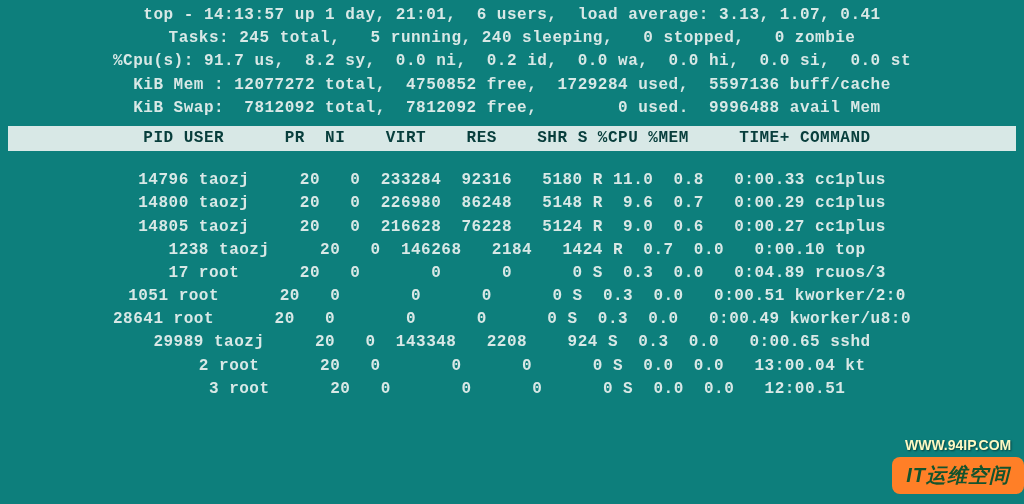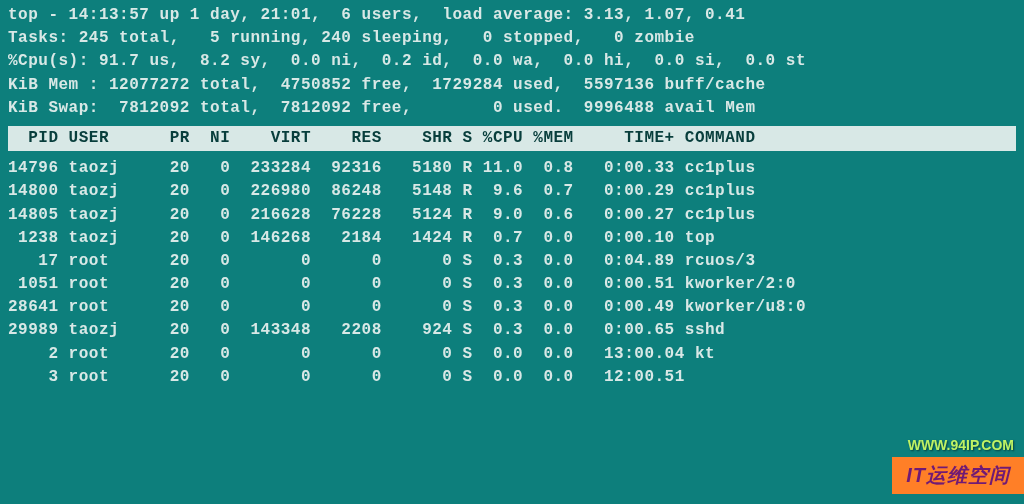--- a/index.html
+++ b/index.html
@@ -1,63 +1,64 @@
 <!DOCTYPE html>
 <html><head>
 <meta charset="utf-8">
 <style>
-  * { margin: 0; padding: 0; box-sizing: border-box; }
+  * { margin: 0; padding: 0; box-sizing: border-box; text-align: center; }
   body {
     background: #0d7f7c;
     font-family: 'Courier New', monospace;
     font-size: 16px;
     font-weight: bold;
     color: #d8e8e6;
     width: 1024px;
     height: 504px;
     overflow: hidden;
     padding: 4px 8px;
     line-height: 1.45;
     letter-spacing: 0.5px;
   }
   .summary-line { white-space: pre; }
   .header-row {
     background: #d8e8e6;
     color: #083e3c;
     white-space: pre;
     margin-top: 6px;
-    margin-bottom: 6px;
+    margin-bottom: 18px;
     padding: 1px 0;
   }
   .proc-row { white-space: pre; }
   .watermark {
     position: absolute;
     right: 0;
     bottom: 10px;
     text-align: right;
   }
   .wm-url {
     background: rgba(0,0,0,0.0);
-    color: #bef264;
+    color: #fef9c3;
     font-family: 'Arial Black', sans-serif;
     font-weight: 900;
     font-size: 14px;
     padding: 2px 10px;
     letter-spacing: 0px;
     text-shadow: 1px 1px 2px rgba(0,0,0,0.5);
   }
   .wm-label {
     background: #ff7f27;
-    color: #701a75;
+    color: #14532d;
     font-family: 'Microsoft YaHei','Arial Black', sans-serif;
     font-weight: 900;
     font-size: 20px;
     padding: 4px 14px;
     letter-spacing: 1px;
     font-style: italic;
+    border-radius: 8px;
   }
 </style>
 </head>
 <body>
 
 <div class="summary-line">top - 14:13:57 up 1 day, 21:01,  6 users,  load average: 3.13, 1.07, 0.41</div>
 <div class="summary-line">Tasks: 245 total,   5 running, 240 sleeping,   0 stopped,   0 zombie</div>
 <div class="summary-line">%Cpu(s): 91.7 us,  8.2 sy,  0.0 ni,  0.2 id,  0.0 wa,  0.0 hi,  0.0 si,  0.0 st</div>
 <div class="summary-line">KiB Mem : 12077272 total,  4750852 free,  1729284 used,  5597136 buff/cache</div>
 <div class="summary-line">KiB Swap:  7812092 total,  7812092 free,        0 used.  9996488 avail Mem </div>

